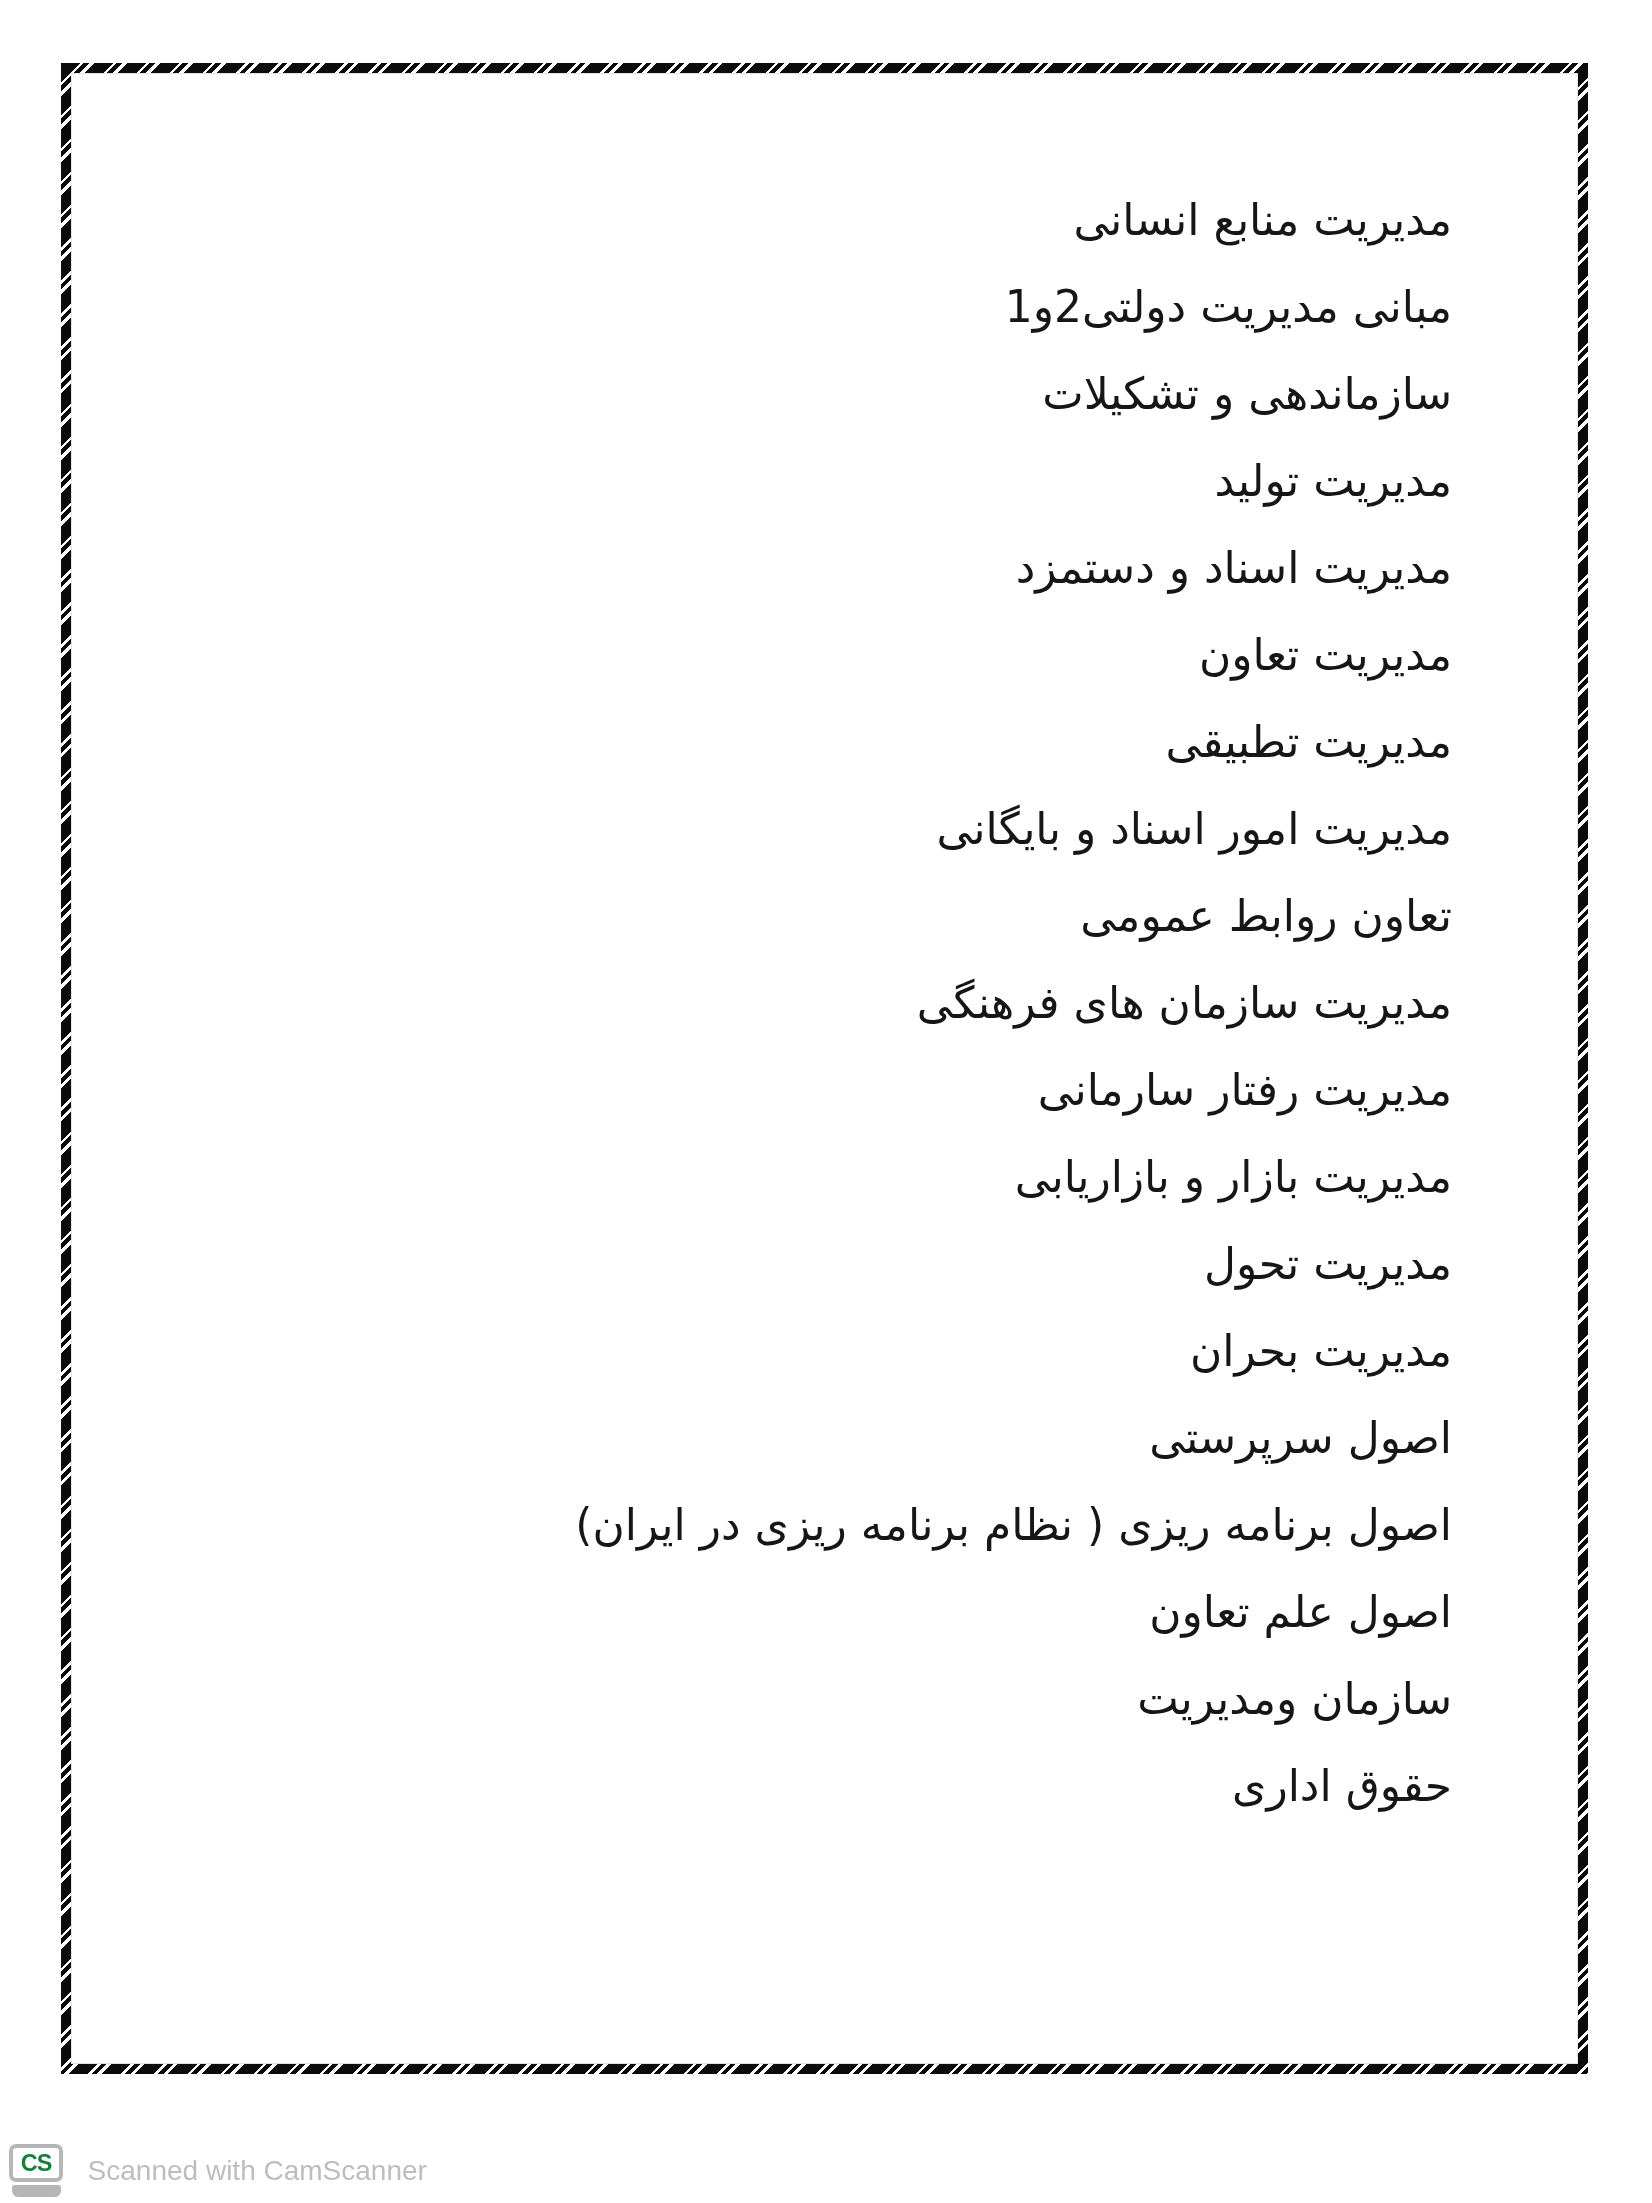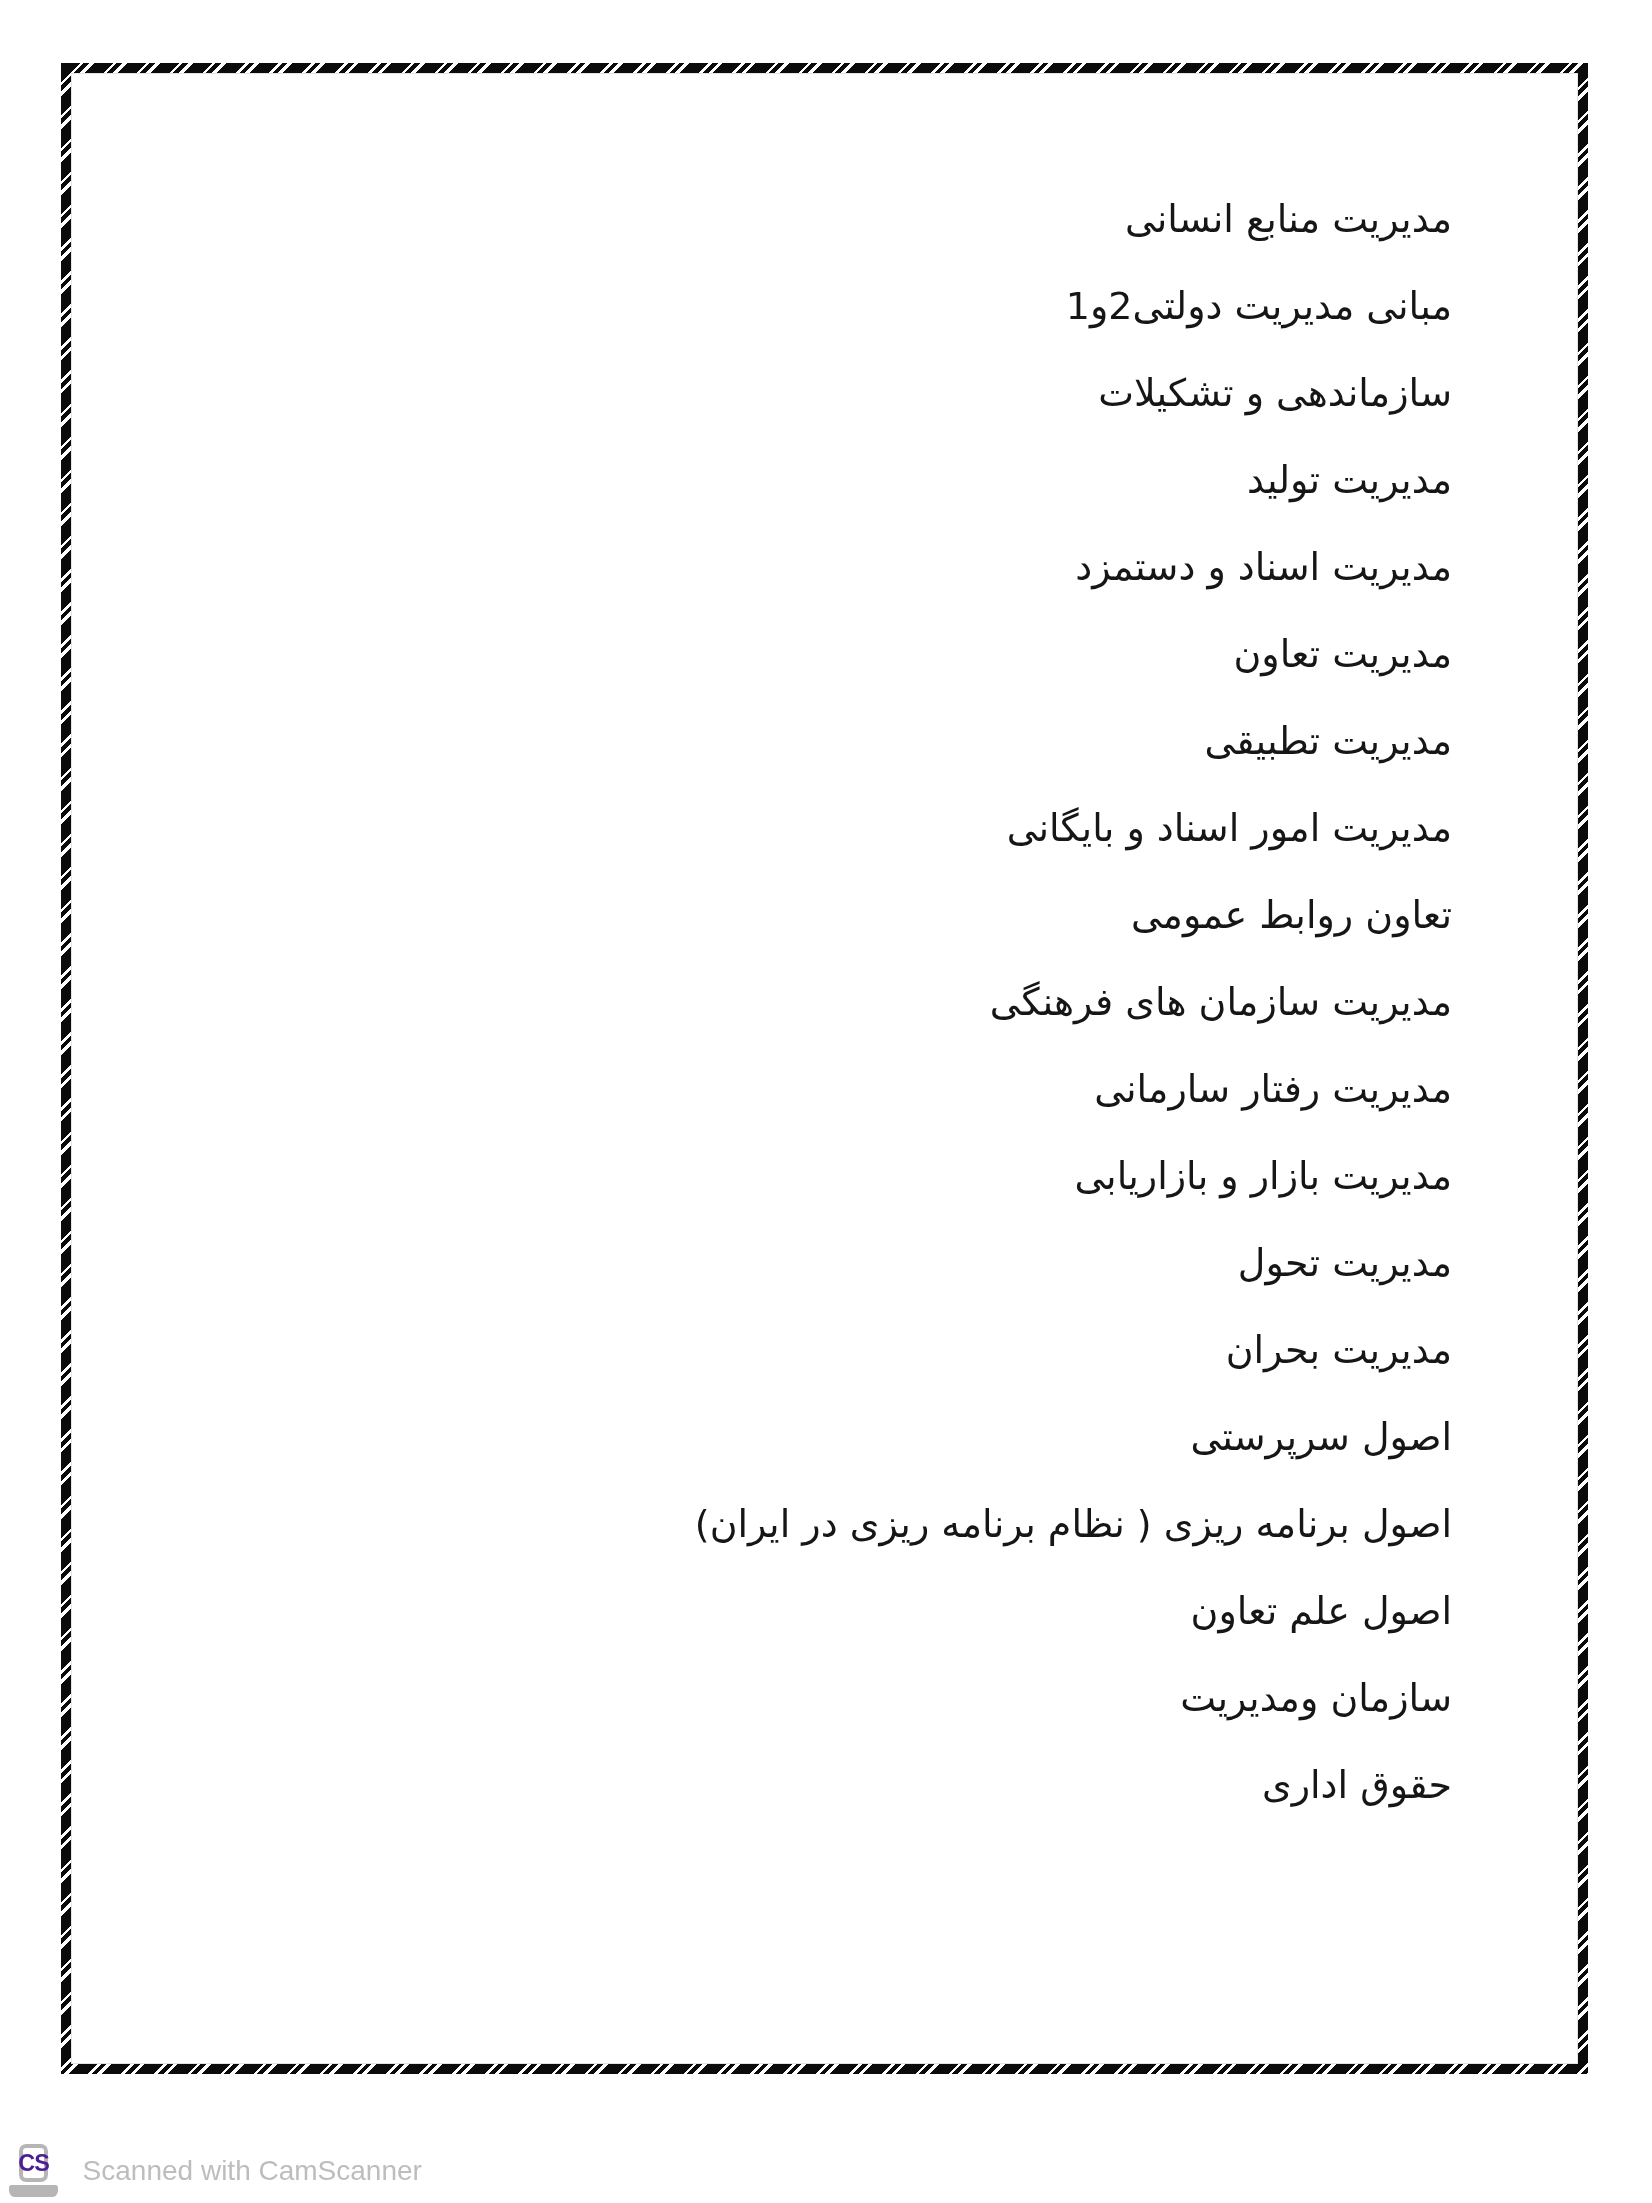--- a/index.html
+++ b/index.html
@@ -44,52 +44,52 @@
     right: 201px;
     left: 117px;
     direction: rtl;
     text-align: right;
   }
   .doc-line {
     height: 87px;
     line-height: 87px;
     white-space: nowrap;
     font-family: "DejaVu Sans", sans-serif;
-    font-size: 38px;
+    font-size: 44px;
     color: #161616;
   }
   
   .watermark {
     position: absolute;
     left: 9px;
     top: 2144px;
     display: flex;
     align-items: center;
     gap: 12.6px;
   }
   .cs-icon {
     display: flex;
     flex-direction: column;
     align-items: center;
   }
   .cs-box {
     box-sizing: border-box;
-    width: 29px;
+    width: 54px;
     height: 38px;
     border: 4.5px solid #b6b6b6;
     border-radius: 7.2px;
     background: #ffffff;
     display: flex;
     align-items: center;
     justify-content: center;
     font-family: "Liberation Sans", sans-serif;
     font-weight: bold;
     font-size: 23.4px;
     letter-spacing: -0.9px;
-    color: #4c1d95;
+    color: #15803d;
   }
   .cs-base {
     margin-top: 2.7px;
     width: 49px;
     height: 12.6px;
     background: #b6b6b6;
     border-radius: 2.7px 2.7px 6.3px 6.3px;
   }
   .wm-text {
     font-family: "Liberation Sans", sans-serif;

